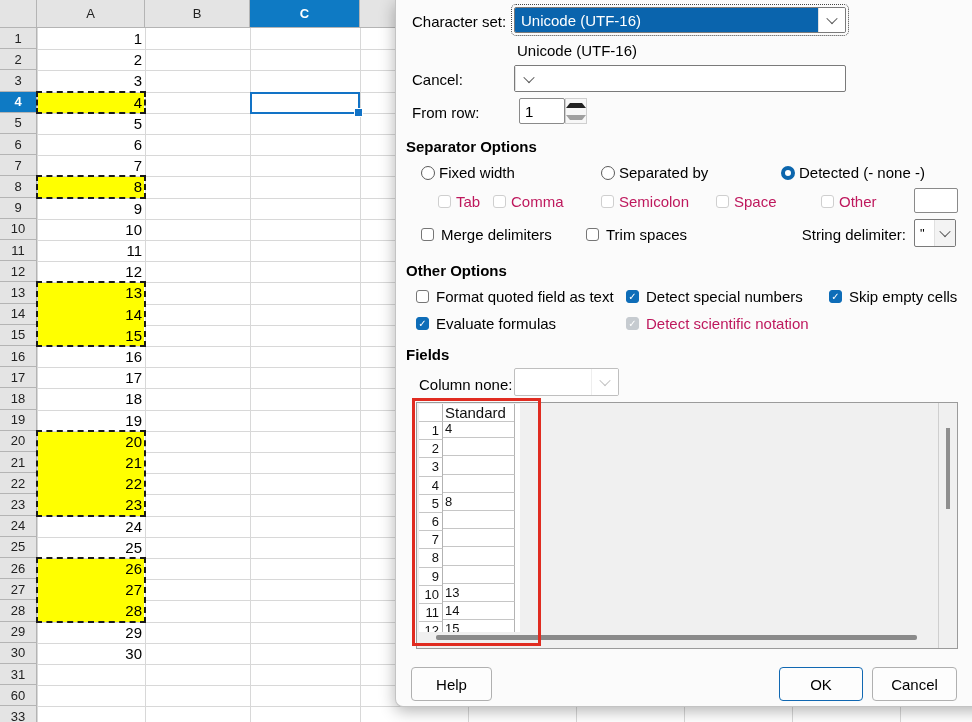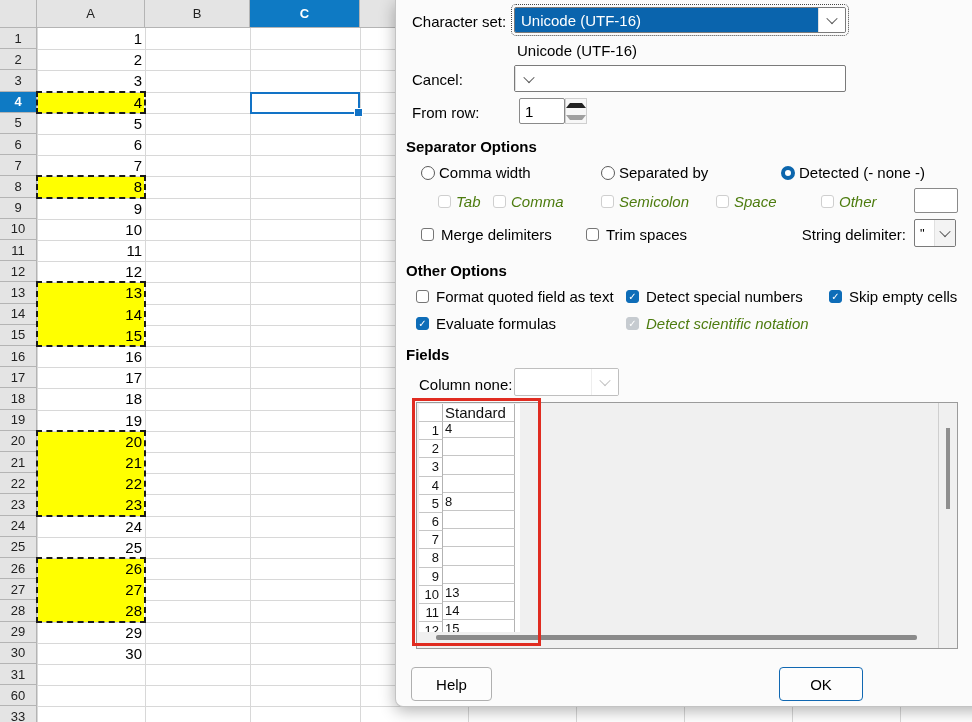--- a/index.html
+++ b/index.html
@@ -50,21 +50,21 @@
   .cb{position:absolute;width:13px;height:13px;border:1px solid #767676;border-radius:3px;
     background:#fff;box-sizing:border-box;display:flex;align-items:center;justify-content:center;
     font-size:10px;color:#fff;line-height:11px;}
   .cb.checked{background:#0e6db8;border-color:#0e6db8;}
   .cb.disabled{border-color:#cfcfcf;}
   .cb.checked.disabled{background:#c6cbd0;border-color:#c6cbd0;}
   .radio{position:absolute;width:14px;height:14px;border:1px solid #5a5a5a;border-radius:50%;
     background:#fff;box-sizing:border-box;}
   .radio.sel{border:4.5px solid #0c66ad;}
   .cblabel,.rlabel{position:absolute;white-space:nowrap;}
-  .dis{color:#4d7c0f;font-style:italic;}
+  .dis{color:#be185d;}
   .btn{position:absolute;background:#fdfdfd;border:1px solid #b0b0b0;border-radius:4px;
     box-sizing:border-box;display:flex;align-items:center;justify-content:center;font-size:15px;color:#000;}
   .btn.default{border:1.5px solid #1168b2;}
   
   #pvpanel{position:absolute;left:20px;top:402px;width:542px;height:247px;background:#f0f0f0;
     border:1px solid #9b9b9b;box-sizing:border-box;overflow:hidden;}
   #pvgutter{position:absolute;top:0;bottom:0;right:0;width:18px;border-left:1px solid #cfcfcf;background:#f0f0f0;}
   #vthumb{position:absolute;right:7px;top:25px;width:4px;height:81px;background:#8f8f8f;}
   #hthumb{position:absolute;left:19px;top:232px;width:481px;height:5px;background:#8a8a8a;border-radius:2px;}
   #pvtable{position:absolute;left:2px;top:1px;width:101px;height:228px;background:#fff;overflow:hidden;}
@@ -238,21 +238,21 @@
           <div class="tri-up"></div>
         </div>
       <div>
           <div class="tri-dn"></div>
         </div>
     </div>
 
     <div class="abs h" style="left:10px;top:138px;">Separator Options</div>
     <div id="radio-row">
         <div class="radio" style="left:25px;top:166px;"></div>
-        <div class="rlabel" style="left:43px;top:164px;">Comma width</div>
+        <div class="rlabel" style="left:43px;top:164px;">Fixed width</div>
         <div class="radio" style="left:205px;top:166px;"></div>
         <div class="rlabel" style="left:223px;top:164px;">Separated by</div>
         <div class="radio sel" style="left:385px;top:166px;"></div>
         <div class="rlabel" style="left:403px;top:164px;">Detected (- none -)</div>
       </div>
     <div id="delim-row">
         <div class="cb disabled" style="left:42px;top:195px;"></div>
         <div class="cblabel dis" style="left:60px;top:193px;">Tab</div>
         <div class="cb disabled" style="left:97px;top:195px;"></div>
         <div class="cblabel dis" style="left:115px;top:193px;">Comma</div>
@@ -358,14 +358,15 @@
       <div id="pvgutter">
         <div id="vthumb"></div>
       </div>
       <div id="hthumb"></div>
     </div>
 
     <div id="redrect"></div>
 
     <div class="btn" style="left:15px;top:667px;width:81px;height:34px;">Help</div>
     <div class="btn default" style="left:383px;top:667px;width:84px;height:34px;">OK</div>
+    <div class="btn" style="left:476px;top:667px;width:85px;height:34px;">Cancel</div>
   </div>
 </div>
 
 </body></html>

